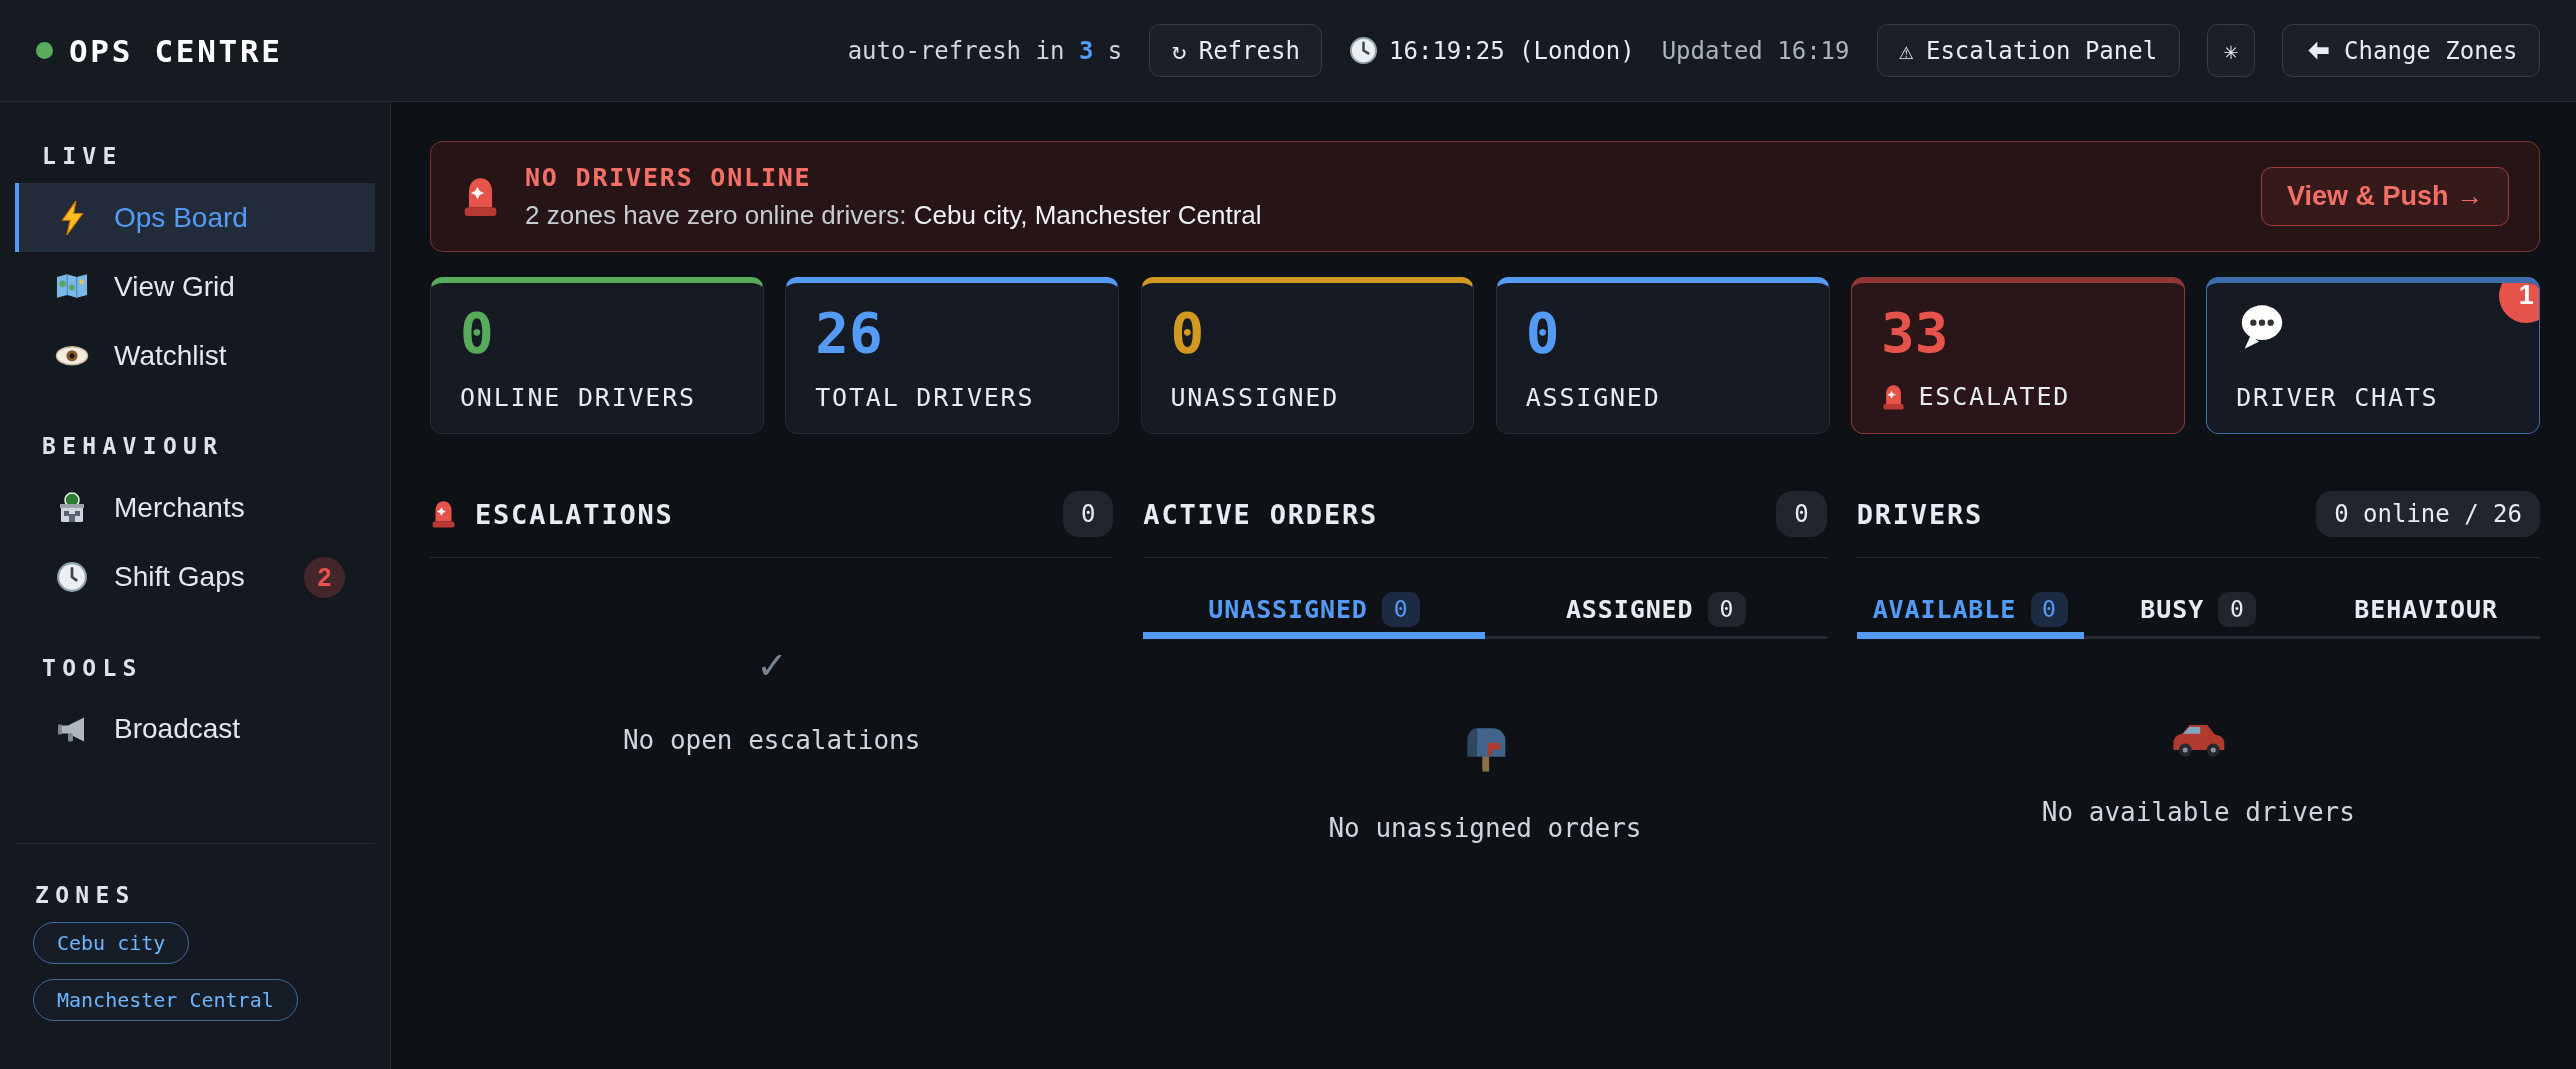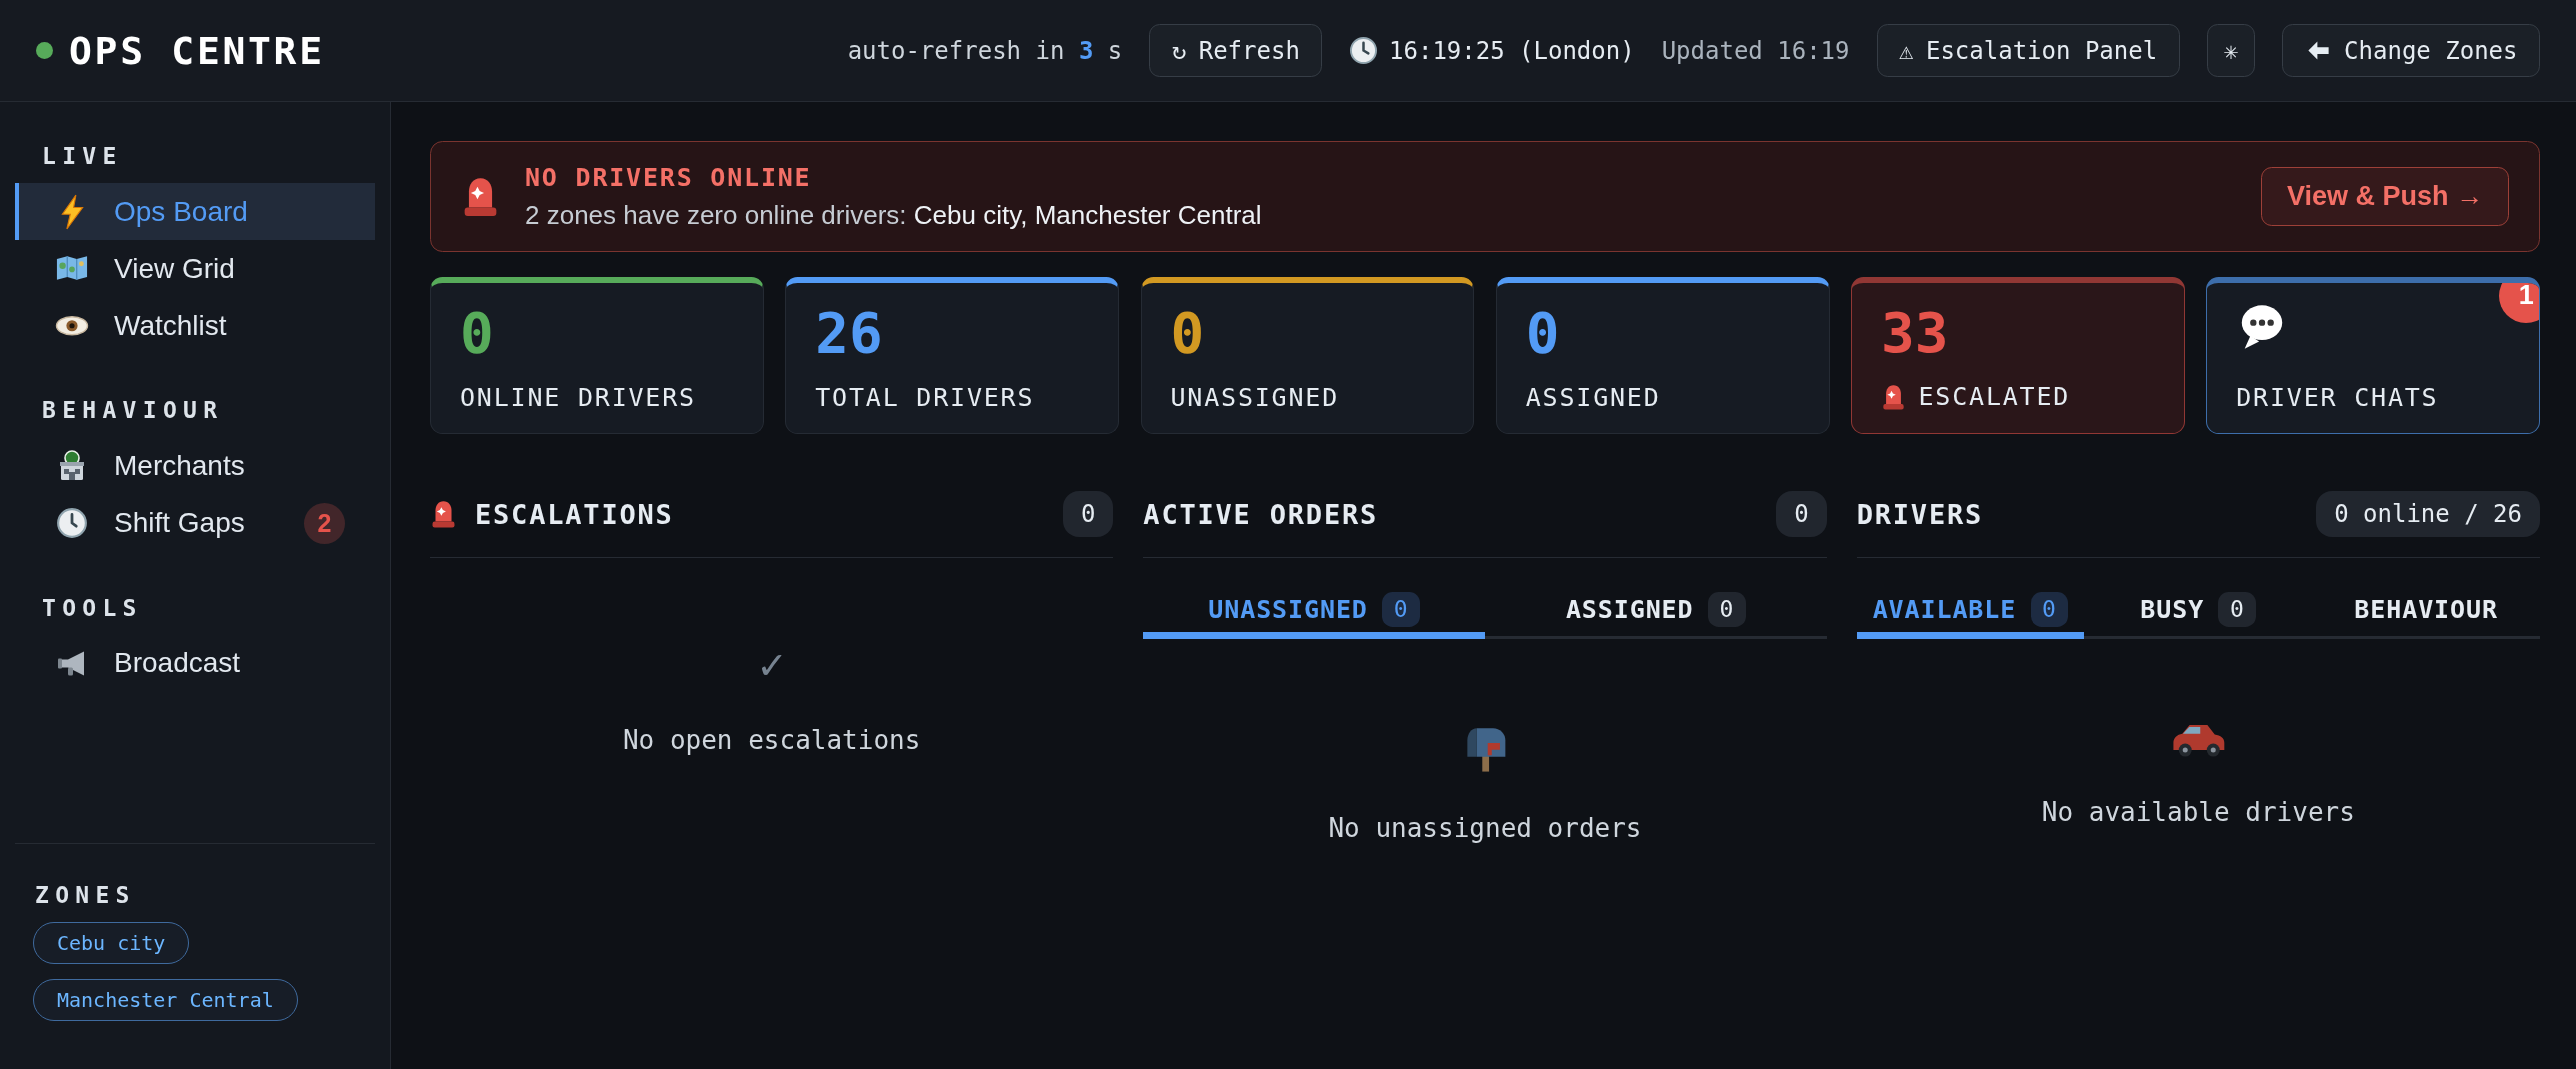--- a/index.html
+++ b/index.html
@@ -10,34 +10,34 @@
     --sans:"Liberation Sans","DejaVu Sans",sans-serif;
   }
   *{margin:0;padding:0;box-sizing:border-box;}
   html,body{width:2576px;height:1069px;overflow:hidden;background:var(--bg);color:var(--text);font-family:var(--mono);}
   .app{width:2576px;height:1069px;display:flex;flex-direction:column;}
 
   
   header{height:102px;flex:0 0 102px;display:flex;align-items:center;padding:0 36px;background:#161a21;border-bottom:1.8px solid var(--line);}
   .brand{display:flex;align-items:center;gap:16px;}
   .dot{width:17px;height:17px;border-radius:50%;background:var(--green);}
-  .brand-title{font-size:38px;font-weight:bold;letter-spacing:2.7px;color:#fff;}
+  .brand-title{font-size:31px;font-weight:bold;letter-spacing:2.7px;color:#fff;}
   .hright{margin-left:auto;display:flex;align-items:center;gap:27px;font-size:24px;color:var(--dim);}
   .num-blue{color:var(--blue);font-weight:bold;}
   .hbtn{display:inline-flex;align-items:center;gap:12.5px;background:#1b2027;border:1.8px solid #363d46;border-radius:10.7px;color:var(--text);font-family:var(--mono);font-size:24px;padding:11.6px 21.5px;cursor:pointer;}
   .hbtn.square{padding:11.6px 16px;}
   .clockwrap{display:inline-flex;align-items:center;gap:10.7px;color:var(--text);}
   .updated{color:var(--muted);}
 
   
   .shell{flex:1;display:flex;min-height:0;}
   aside{width:391px;flex:0 0 391px;background:var(--panel);border-right:1.8px solid var(--line);padding:41px 15px 34px;display:flex;flex-direction:column;}
   .sec-label{font-size:23px;font-weight:bold;letter-spacing:6.3px;color:#dde3ea;margin:0 0 14.3px 27px;}
   .sec-label.gap{margin-top:43px;}
-  .nav-item{height:57px;display:flex;align-items:center;gap:25px;padding-left:36px;font-family:var(--sans);font-size:28px;color:#e2e8ef;cursor:pointer;border-left:4.5px solid transparent;}
+  .nav-item{height:69px;display:flex;align-items:center;gap:25px;padding-left:36px;font-family:var(--sans);font-size:28px;color:#e2e8ef;cursor:pointer;border-left:4.5px solid transparent;}
   .nav-item.active{background:#222b3a;border-left-color:var(--blue);color:var(--blue);}
   .nav-ico{width:34px;display:flex;justify-content:center;flex:0 0 34px;}
   .nav-badge{margin-left:auto;margin-right:30px;width:41px;height:41px;border-radius:50%;background:#42262a;color:var(--red);font-family:var(--sans);font-weight:bold;font-size:25px;display:flex;align-items:center;justify-content:center;}
   .zones-block{margin-top:auto;border-top:1.8px solid var(--line);padding:38px 18px 0 18px;}
   .zones-block .sec-label{margin-left:2px;}
   .zone-pill{display:flex;width:fit-content;align-items:center;border:1.8px solid #3f6a9e;border-radius:895px;padding:8px 23px;color:var(--blue2);font-size:20px;margin-bottom:14.3px;cursor:pointer;background:#171d27;}
 
   
   main{flex:1;padding:39px 36px 0 39px;background:var(--bg);min-width:0;}
 

